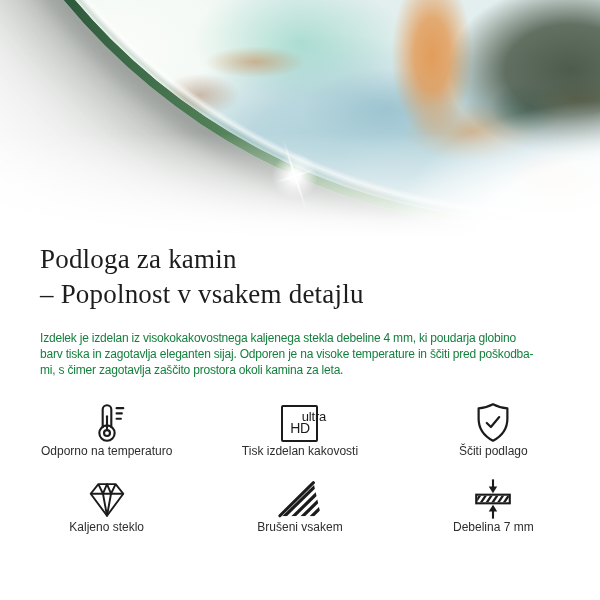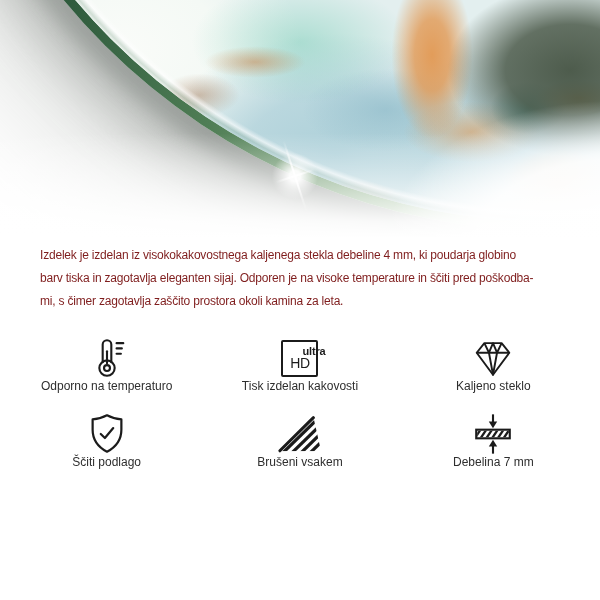--- a/index.html
+++ b/index.html
@@ -64,40 +64,40 @@
   
   .content { position:relative; }
   h1.title {
     margin:4px 0 0; padding:0 40px;
     font-family:"Liberation Serif","DejaVu Serif",serif;
     font-weight:400; font-size:27px; line-height:35px;
     letter-spacing:.2px; color:#1d1d1d;
     white-space:pre-line;
   }
   p.desc {
-    margin:6px 0 0; padding:0 8px 0 40px;
-    font-size:12px; line-height:23px; letter-spacing:-.2px;
-    color:#7f1d1d; white-space:pre-line;
+    margin:18px 0 0; padding:0 8px 0 40px;
+    font-size:12px; line-height:16px; letter-spacing:-.2px;
+    color:#15803d; white-space:pre-line;
   }
 
   
   .features {
     margin-top:24px; padding:0 10px;
     display:grid; grid-template-columns:repeat(3,1fr); row-gap:20px;
   }
   .feature { display:flex; flex-direction:column; align-items:center; }
   .icon-box { height:42px; display:flex; align-items:center; justify-content:center; }
   .feature-label { margin-top:0; font-size:12px; color:#2e2e2e; letter-spacing:0; }
 
   .uhd-box {
     width:33px; height:33px; border:2.5px solid #1b1b1b; border-radius:2px;
     display:flex; flex-direction:column; align-items:center; justify-content:center;
     color:#1b1b1b;
   }
-  .uhd-top { font-size:11px; font-weight:700; line-height:9px; letter-spacing:-.2px;margin-left:28px; }
+  .uhd-top { font-size:13px; font-weight:400; line-height:9px; letter-spacing:-.2px;margin-left:28px; }
   .uhd-bottom { font-size:14px; font-weight:400; line-height:14px; letter-spacing:-.5px; }
 
   svg.fi { display:block; }
 </style>
 </head>
 <body>
 
 <div class="page">
 
   <section class="hero">
@@ -105,20 +105,22 @@
     <div class="marble"></div>
     <div class="hero-fade"></div>
     <div class="sparkle">
       <i class="glow"></i>
       <i class="ray-v"></i>
       <i class="ray-h"></i>
     </div>
   </section>
 
   <section class="content">
+    <h1 class="title">Podloga za kamin
+– Popolnost v vsakem detajlu</h1>
     <p class="desc">Izdelek je izdelan iz visokokakovostnega kaljenega stekla debeline 4 mm, ki poudarja globino
 barv tiska in zagotavlja eleganten sijaj. Odporen je na visoke temperature in ščiti pred poškodba-
 mi, s čimer zagotavlja zaščito prostora okoli kamina za leta.</p>
 
     <div class="features">
 
       <div class="feature">
         <div class="icon-box">
           <svg class="fi" width="46" height="46" viewBox="0 0 48 48">
             <g fill="none" stroke="#1b1b1b" stroke-width="2.2" stroke-linecap="round">
@@ -141,41 +143,41 @@
             <span class="uhd-top">ultra</span>
             <span class="uhd-bottom">HD</span>
           </div>
         </div>
         <div class="feature-label">Tisk izdelan kakovosti</div>
       </div>
 
       <div class="feature">
         <div class="icon-box">
           <svg class="fi" width="46" height="46" viewBox="0 0 48 48">
+            <g fill="none" stroke="#1b1b1b" stroke-width="2.3" stroke-linecap="round" stroke-linejoin="round">
+              <path d="M24 4.5 C28.5 7 33.5 8.3 39 8.8 L39 19.5 C39 30 33.2 37.6 24 42.5 C14.8 37.6 9 30 9 19.5 L9 8.8 C14.5 8.3 19.5 7 24 4.5 Z"></path>
+              <path d="M17.5 24 L21.8 28.2 L30.5 17.8"></path>
+            </g>
+          </svg>
+        </div>
+        <div class="feature-label">Ščiti podlago</div>
+      </div>
+
+      <div class="feature">
+        <div class="icon-box">
+          <svg class="fi" width="46" height="46" viewBox="0 0 48 48">
             <g fill="none" stroke="#1b1b1b" stroke-width="2" stroke-linejoin="round">
               <path d="M15 8.5 H33 L41 18.5 L24 41.5 L7 18.5 Z"></path>
               <path d="M7 18.5 H41"></path>
               <path d="M15 8.5 L19.8 18.5 L24 41.5 L28.2 18.5 L33 8.5"></path>
               <path d="M19.8 18.5 L24 8.5 L28.2 18.5"></path>
             </g>
           </svg>
         </div>
         <div class="feature-label">Kaljeno steklo</div>
-      </div>
-
-      <div class="feature">
-        <div class="icon-box">
-          <svg class="fi" width="46" height="46" viewBox="0 0 48 48">
-            <g fill="none" stroke="#1b1b1b" stroke-width="2.3" stroke-linecap="round" stroke-linejoin="round">
-              <path d="M24 4.5 C28.5 7 33.5 8.3 39 8.8 L39 19.5 C39 30 33.2 37.6 24 42.5 C14.8 37.6 9 30 9 19.5 L9 8.8 C14.5 8.3 19.5 7 24 4.5 Z"></path>
-              <path d="M17.5 24 L21.8 28.2 L30.5 17.8"></path>
-            </g>
-          </svg>
-        </div>
-        <div class="feature-label">Ščiti podlago</div>
       </div>
 
       <div class="feature">
         <div class="icon-box">
           <svg class="fi" width="46" height="46" viewBox="0 0 48 48">
             <defs>
               <clipPath id="triclip">
                   <path d="M2 42 L46 42 L38 6.5 Z"></path>
                 </clipPath>
             </defs>

